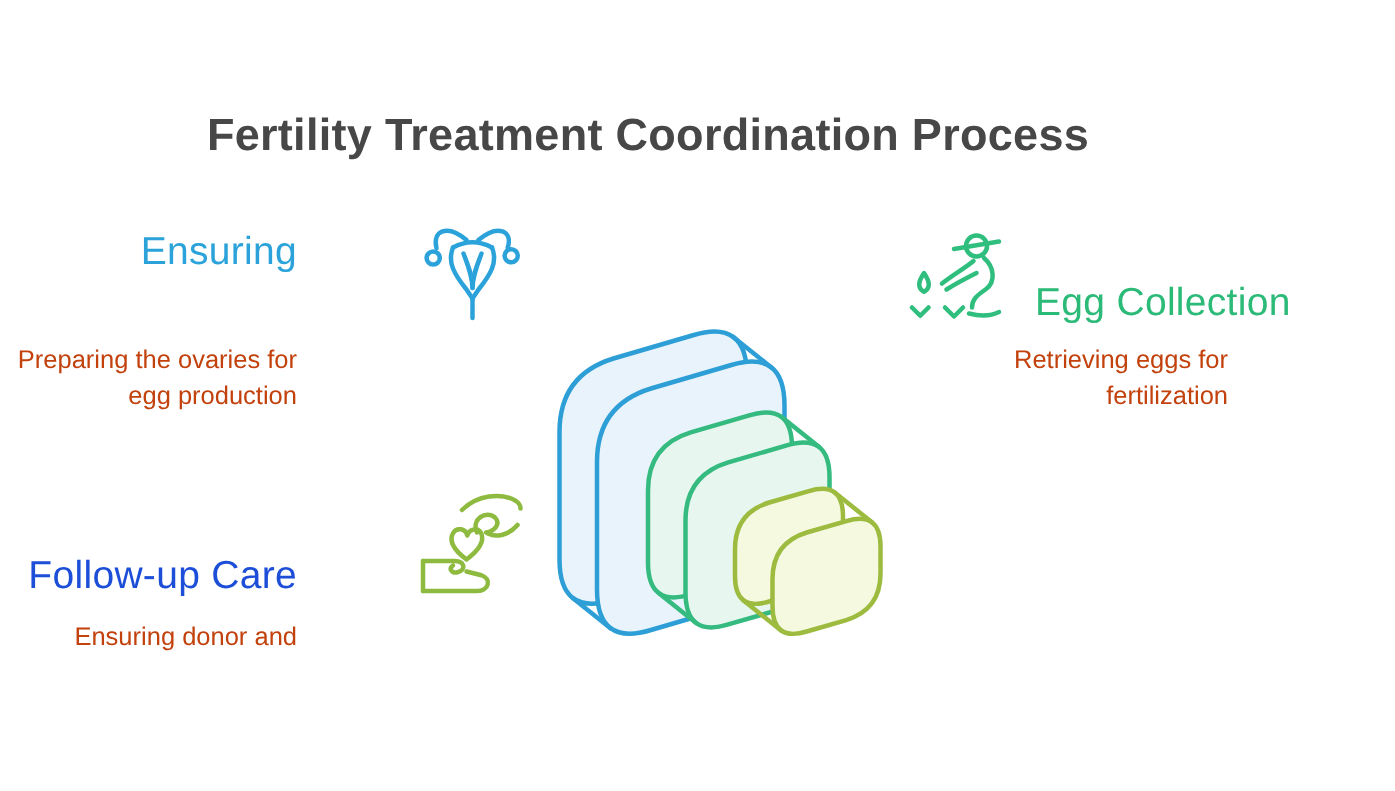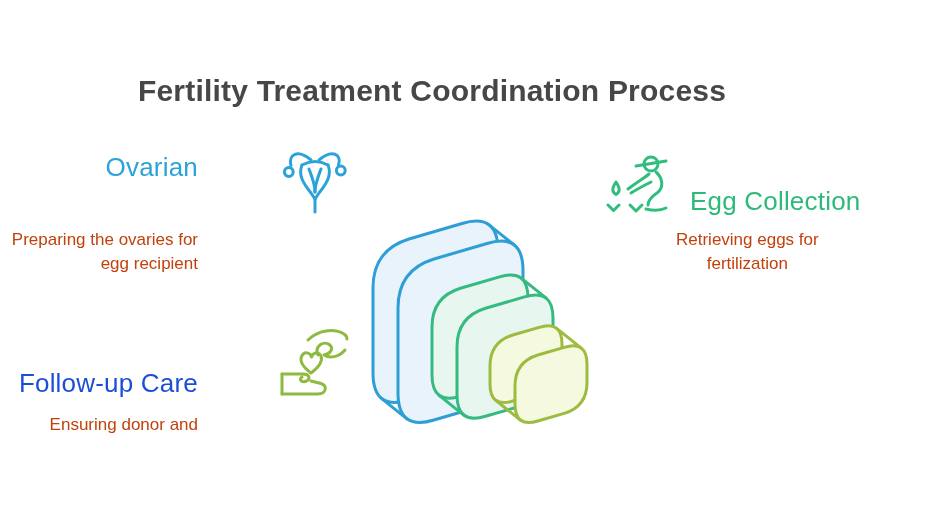--- a/index.html
+++ b/index.html
@@ -12,21 +12,21 @@
     font-size:30px;font-weight:700;color:#474747;letter-spacing:.2px;
   }
   .step-heading{position:absolute;font-size:26px;font-weight:500;line-height:31px;letter-spacing:.2px;}
   .step-heading span{display:block;}
   .step-desc{position:absolute;font-size:17px;line-height:24px;color:#c2410c;}
   .step-desc span{display:block;}
   .h-blue{color:#2BA3DA;}
   .h-green{color:#2CBA78;}
   .h-lime{color:#1d4ed8;}
   .align-r{text-align:right;}
-  .align-l{text-align:center;}
+  .align-l{text-align:right;}
 
   
   .heading-ovarian{top:152px;right:666px;}
   .desc-ovarian{top:228px;right:666px;}
   .icon-uterus{position:absolute;left:282px;top:146px;}
 
   .heading-egg{top:186px;left:690px;}
   .desc-egg{top:228px;left:676px;}
   .icon-egg{position:absolute;left:606px;top:146px;}
 
@@ -39,25 +39,25 @@
 </style>
 </head>
 <body>
 
 <div class="canvas">
 
   <h1 class="title">Fertility Treatment Coordination Process</h1>
 
   <div>
     <div class="step-heading h-blue align-r heading-ovarian">
-      <span>Ovarian</span>
+      <span>Ensuring</span>
     </div>
     <div class="step-desc align-r desc-ovarian">
       <span>Preparing the ovaries for</span>
-      <span>egg recipient</span>
+      <span>egg production</span>
     </div>
     <svg class="icon-uterus" width="66" height="74" viewBox="0 0 66 74" fill="none" stroke="#2BA3DA" stroke-width="3" stroke-linecap="round" stroke-linejoin="round">
       <circle cx="6.8" cy="26" r="4.4"></circle>
       <circle cx="58.8" cy="24.5" r="4.4"></circle>
       <path d="M 29,14 C 16,3 6,8 9,19.5"></path>
       <path d="M 37,14 C 50,3 60,8 56.5,19"></path>
       <path d="M 20,19 Q 33,12 46,19"></path>
       <path d="M 20,19 C 16,29 21,37 29,47 L 33,53"></path>
       <path d="M 46,19 C 50,29 45,37 37,47 L 33,53"></path>
       <path d="M 27,23 C 30,31 33,38 33,46"></path>

